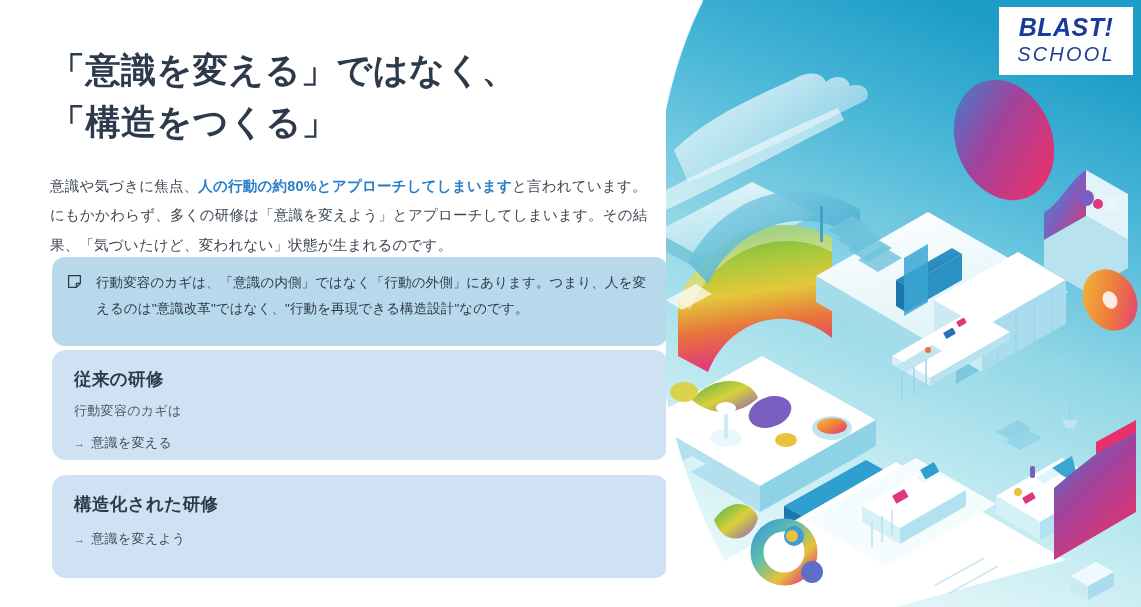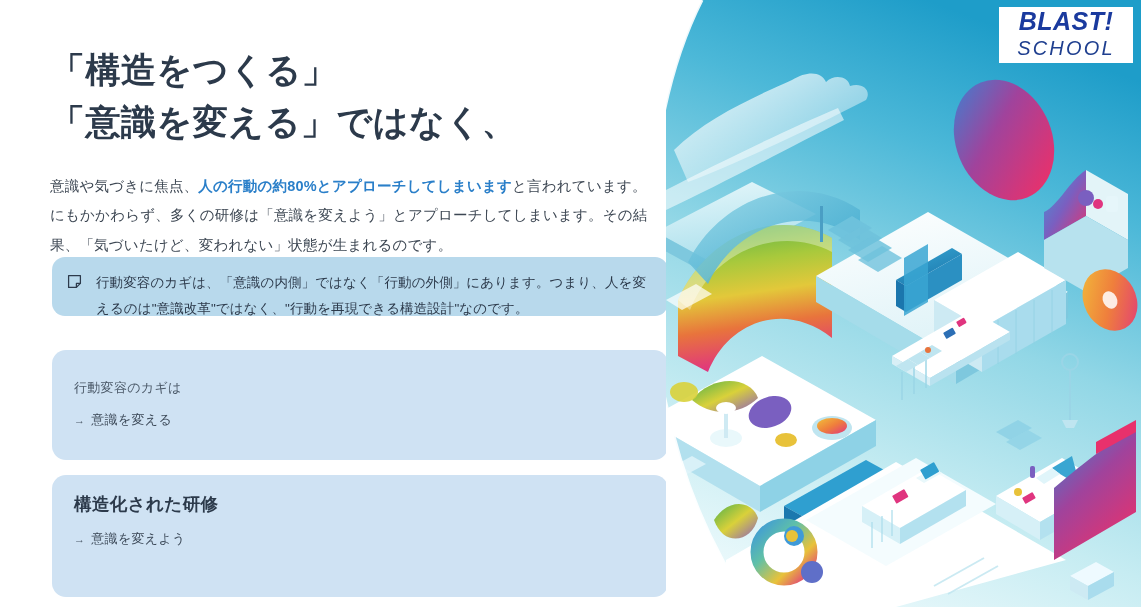--- a/index.html
+++ b/index.html
@@ -53,21 +53,21 @@
     color: #2a7fc9;
     font-weight: bold;
   }
 
   
   .callout {
     position: absolute;
     left: 2px;
     top: 257px;
     width: 616px;
-    height: 59px;
+    height: 89px;
     background: #b8d9ec;
     border-radius: 13px;
     display: flex;
     align-items: flex-start;
     padding: 13px 18px 13px 15px;
   }
   .note-icon {
     flex: 0 0 auto;
     width: 15px;
     height: 15px;
@@ -85,21 +85,21 @@
   
   .card {
     position: absolute;
     left: 2px;
     width: 616px;
     background: #cfe2f3;
     border-radius: 14px;
     padding: 18px 22px 20px 22px;
   }
   .card-a { top: 350px; height: 110px; }
-  .card-b { top: 475px; height: 122px; }
+  .card-b { top: 475px; height: 103px; }
 
   .card-title {
     font-size: 17.5px;
     font-weight: bold;
     color: #2c3a4b;
     letter-spacing: 0.4px;
     line-height: 1.3;
   }
   .card-sub {
     margin-top: 11px;
@@ -132,21 +132,21 @@
     background: #ffffff;
   }
   .art svg { display: block; }
 
   
   .logo {
     position: absolute;
     right: 8px;
     top: 7px;
     width: 134px;
-    height: 56px;
+    height: 68px;
     background: #ffffff;
     display: flex;
     flex-direction: column;
     align-items: center;
     justify-content: center;
     padding: 2px 6px;
   }
   .logo-main {
     font-size: 25px;
     font-weight: bold;
@@ -165,37 +165,38 @@
   }
 </style>
 </head>
 <body>
 
 <div class="page">
 
   <div class="content">
 
     <h1 class="headline">
+      <span class="line">「意識を変える」ではなく、</span>
       <span class="line">「構造をつくる」</span>
-      <span class="line">「意識を変える」ではなく、</span>
     </h1>
 
     <p class="lede"><span>意識や気づきに焦点、</span><span class="hl">人の行動の約80%とアプローチしてしまいます</span><span>と言われています。にもかかわらず、多くの研修は「意識を変えよう」とアプローチしてしまいます。その結果、「気づいたけど、変われない」状態が生まれるのです。</span></p>
 
     <div class="callout">
       <span class="note-icon">
         <svg width="15" height="15" viewBox="0 0 15 15">
           <path d="M1.6 1.6 H13.4 V9.4 L9.4 13.4 H1.6 Z" fill="none" stroke="#2c3a4b" stroke-width="1.25" stroke-linejoin="round"></path>
           <path d="M13.4 9.4 H9.4 V13.4" fill="none" stroke="#2c3a4b" stroke-width="1.25" stroke-linejoin="round"></path>
         </svg>
       </span>
       <span class="callout-text">行動変容のカギは、「意識の内側」ではなく「行動の外側」にあります。つまり、人を変えるのは"意識改革"ではなく、"行動を再現できる構造設計"なのです。</span>
     </div>
 
     <div class="card card-a">
+      <div class="card-title">従来の研修</div>
       <div class="card-sub">行動変容のカギは</div>
       <div class="card-result">
         <span class="arrow">→</span>
         <span>意識を変える</span>
       </div>
     </div>
 
     <div class="card card-b">
       <div class="card-title">構造化された研修</div>
       <div class="card-result">

